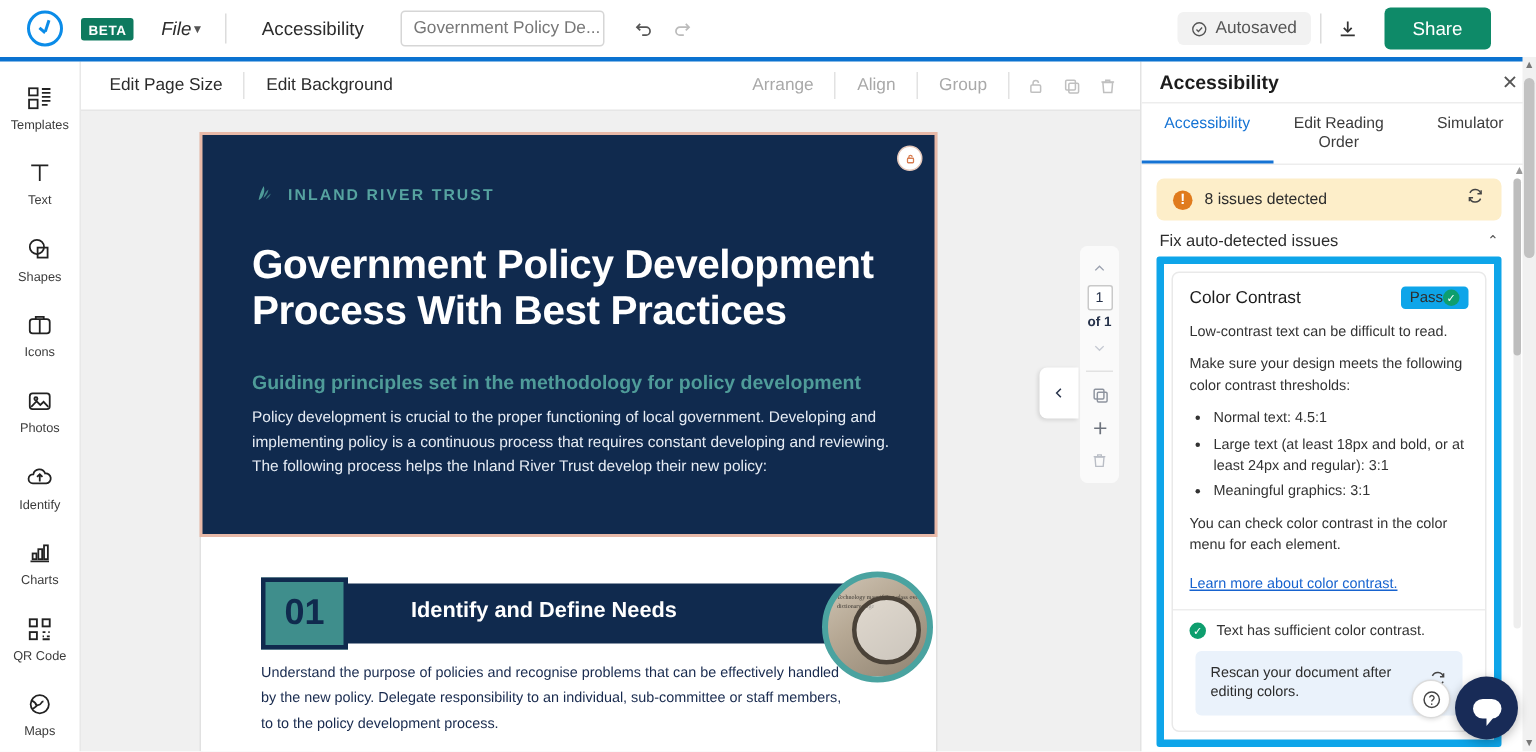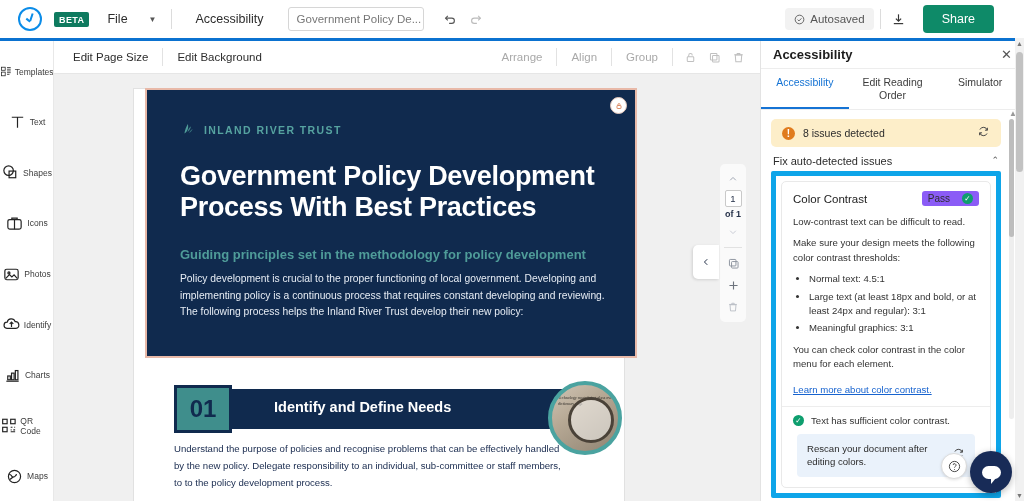--- a/index.html
+++ b/index.html
@@ -28,21 +28,21 @@
   .logo-mark::after{
     content:""; position:absolute; left:50%; top:8px; width:1.6px; height:5px;
     background:#0b8ce8; transform-origin: bottom center; transform: translateX(-50%) rotate(-50deg);
   }
   .beta-badge {
     background:#0e7a5f; color:#fff; font-size:9px; font-weight:bold;
     letter-spacing:.4px; padding:3px 5px 2px; border-radius:2px; margin-left:12px;
   }
   .menu-item {
     font-size:12.5px; color:#2c2c2c; padding:6px 8px; margin-left:10px;
-    cursor:pointer; display:flex; align-items:center; gap:21px; border-radius:3px;
+    cursor:pointer; display:flex; align-items:center; gap:0; border-radius:3px;font-style:italic;
   }
   .chev { font-size:8px; color:#555; }
   .vdiv { width:1px; height:20px; background:#dcdcdc; margin:0 6px; }
   .acc-btn { font-size:12.5px; color:#2c2c2c; padding:6px 10px; margin-left:8px; cursor:pointer; }
   .title-field {
     margin-left:14px; width:136px; height:24px; border:1px solid #d6d6d6;
     border-radius:3px; font-size:11.5px; color:#777; padding:0 8px;
     display:flex; align-items:center; background:#fff; overflow:hidden;
     white-space:nowrap;
   }
@@ -63,21 +63,21 @@
   .blue-rule { position:absolute; top:38px; left:0; width:1024px; height:3px; background:#0b72d0; z-index:29;}
 
   
   .rail {
     position:absolute; top:41px; left:0; width:54px; height:460px;
     background:#fff; border-right:1px solid #e8e8e8; padding-top:6px;
     display:flex; flex-direction:column; align-items:center; gap:1px;
     z-index: 20; overflow:hidden;
   }
   .rail-item {
-    width:54px; height:50px; display:flex; flex-direction:row;
+    width:54px; height:50px; display:flex; flex-direction:column;
     align-items:center; justify-content:center; gap:3px; cursor:pointer;
   }
   .rail-item .lbl { font-size:8.5px; color:#3b3b3b; }
   .rail-item svg { display:block; }
 
   
   .edtoolbar {
     position:absolute; top:41px; left:54px; width:706px; height:33px;
     background:#fff; border-bottom:1px solid #e6e6e6; display:flex;
     align-items:center; padding:0 10px; z-index:18;
@@ -89,21 +89,21 @@
   
   .canvas-area {
     position:absolute; top:74px; left:54px; width:706px; height:427px;
     background:#f0f0f0; overflow:hidden; z-index:10;
   }
   .page {
     position:absolute; left:80px; top:15px; width:490px; height:430px;
     background:#ffffff; box-shadow:0 0 0 1px rgba(0,0,0,.06);
   }
   .hero {
-    position:absolute; left:12px; top:0; width:490px; height:268px;
+    position:absolute; left:0; top:0; width:490px; height:268px;
     background:#102a4e; outline:2px solid #e8b9a8; outline-offset:-1px;
   }
   .lock-chip {
     position:absolute; right:9px; top:8px; width:17px; height:17px; border-radius:50%;
     background:#fff; display:flex; align-items:center; justify-content:center;
     border:1px solid #e4c7ba;
   }
   .brandrow { position:absolute; left:34px; top:33px; display:flex; align-items:center; gap:9px;}
   .brandname { font-size:10.5px; letter-spacing:1.4px; color:#56a3a0; font-weight:600; }
   .hero-h1 {
@@ -205,22 +205,22 @@
   .section-row .t { font-size:11px; color:#2c2c2c; }
   .section-row .c { font-size:9px; color:#555; }
   .hl-box { border:5px solid #0ea5e9; padding:5px; border-radius:2px; }
   .card {
     border:1px solid #e9e9e9; border-radius:5px; background:#fff; overflow:hidden;
   }
   .card-inner { padding:9px 11px 9px; }
   .card-head { display:flex; align-items:center; justify-content:space-between; margin-bottom:9px; }
   .card-head .nm { font-size:11.5px; color:#1c1c1c; }
   .pass-pill {
-    background:#8b5cf6; border-radius:3px; padding:2px 6px; font-size:10px; color:#2e2e2e;
-    display:flex; align-items:center; gap:12px;text-align:right;
+    background:#0ea5e9; border-radius:3px; padding:2px 6px; font-size:10px; color:#2e2e2e;
+    display:flex; align-items:center; gap:0;text-align:right;
   }
   .tick {
     width:11px; height:11px; border-radius:50%; background:#0e9e6e; color:#fff;
     font-size:7.5px; display:flex; align-items:center; justify-content:center;
   }
   .p { font-size:9.6px; line-height:1.5; color:#333; margin-bottom:7px; }
   .card ul { margin:0 0 7px 16px; }
   .card li { font-size:9.6px; line-height:1.5; color:#333; margin-bottom:3px; }
   .lnk { font-size:9.6px; color:#1763cf; text-decoration:underline; cursor:pointer; display:inline-block; }
   .card-foot {

